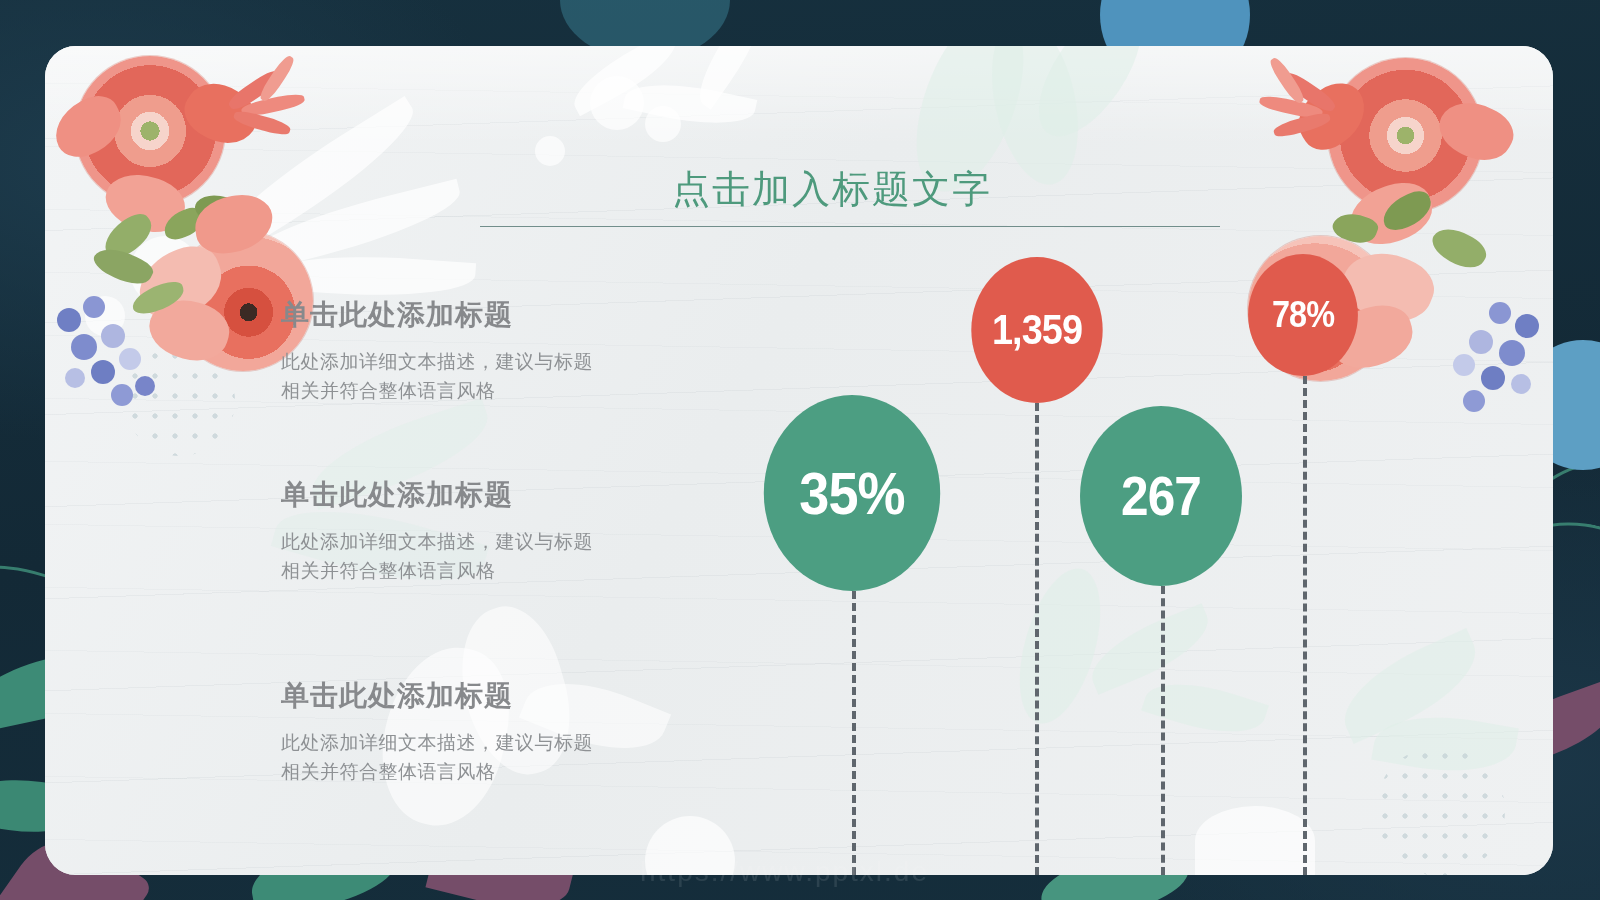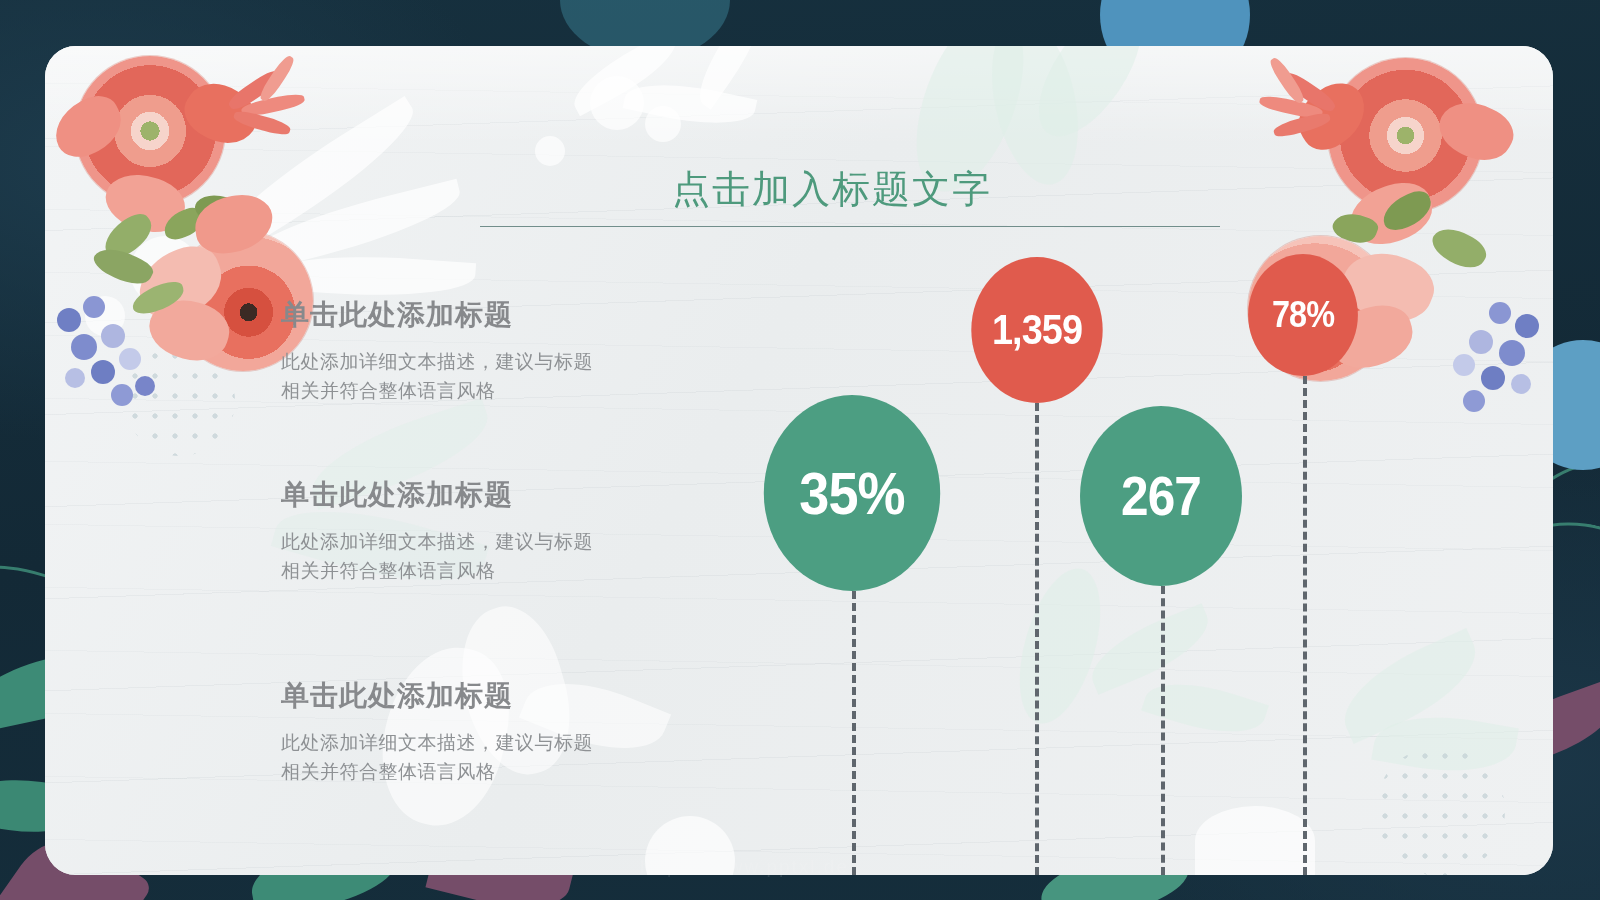--- a/index.html
+++ b/index.html
@@ -58,21 +58,21 @@
   .t-body{font-size:19px;color:#8e9194;line-height:1.52;margin-top:14px;letter-spacing:.5px;}
   .t-body div{white-space:nowrap;}
 
   
   .bubble{position:absolute;border-radius:50%;display:flex;align-items:center;justify-content:center;
           color:#fff;font-weight:bold;font-family:"Liberation Sans","DejaVu Sans",sans-serif;
           letter-spacing:-1px;transform:scaleX(.9);}
   .bubble span{transform:scaleX(1.0);display:block;}
   .stem{position:absolute;width:0;border-left:4px dashed #5f666d;}
 
-  .wmark{position:absolute;left:640px;top:856px;font-size:19px;color:rgba(255,255,255,.10);
+  .wmark{position:absolute;left:640px;top:856px;font-size:28px;color:rgba(255,255,255,.10);
          letter-spacing:2px;white-space:nowrap;}
 </style>
 </head>
 <body>
 
 <div class="slide">
 
   <div class="bg-base"></div>
 
   <div>

